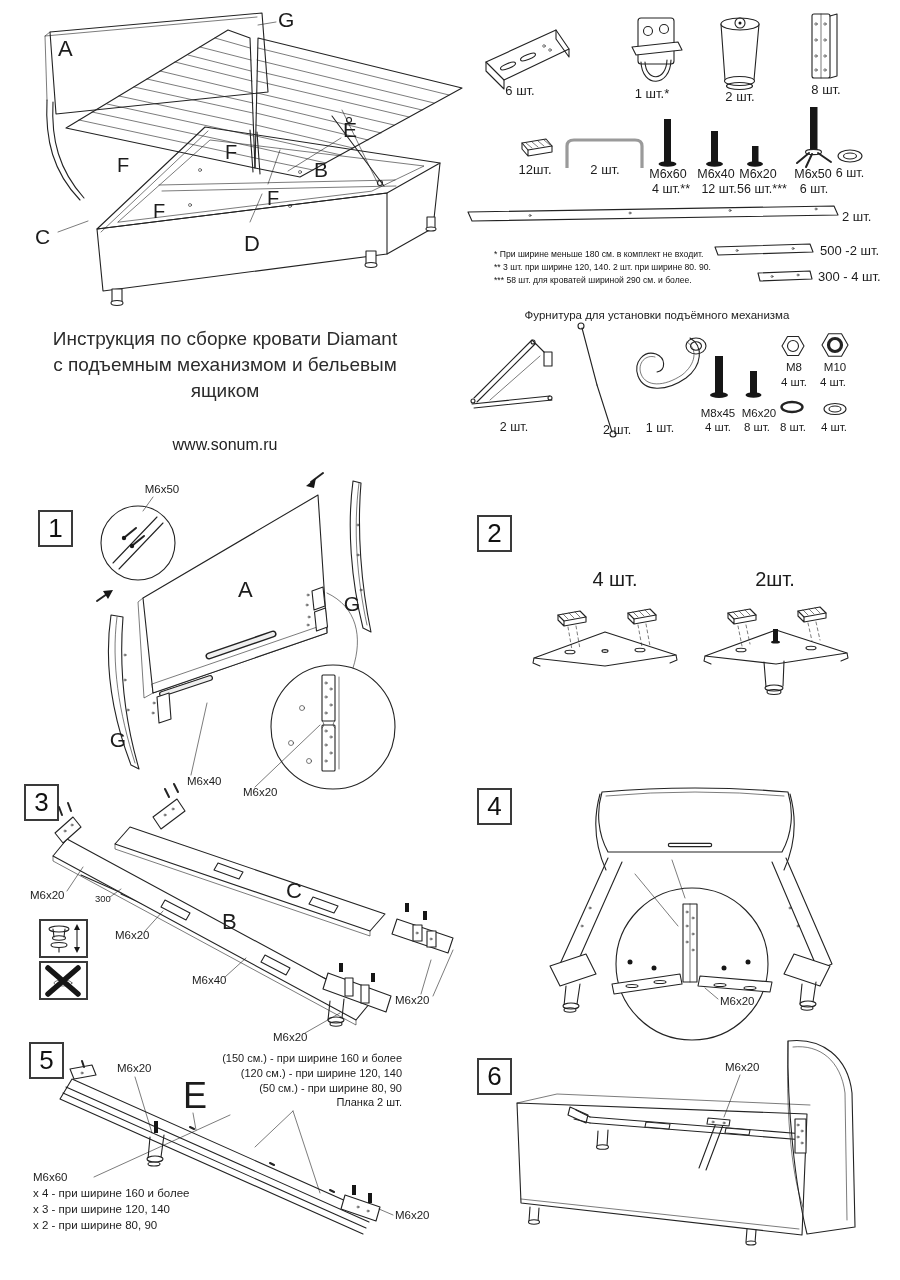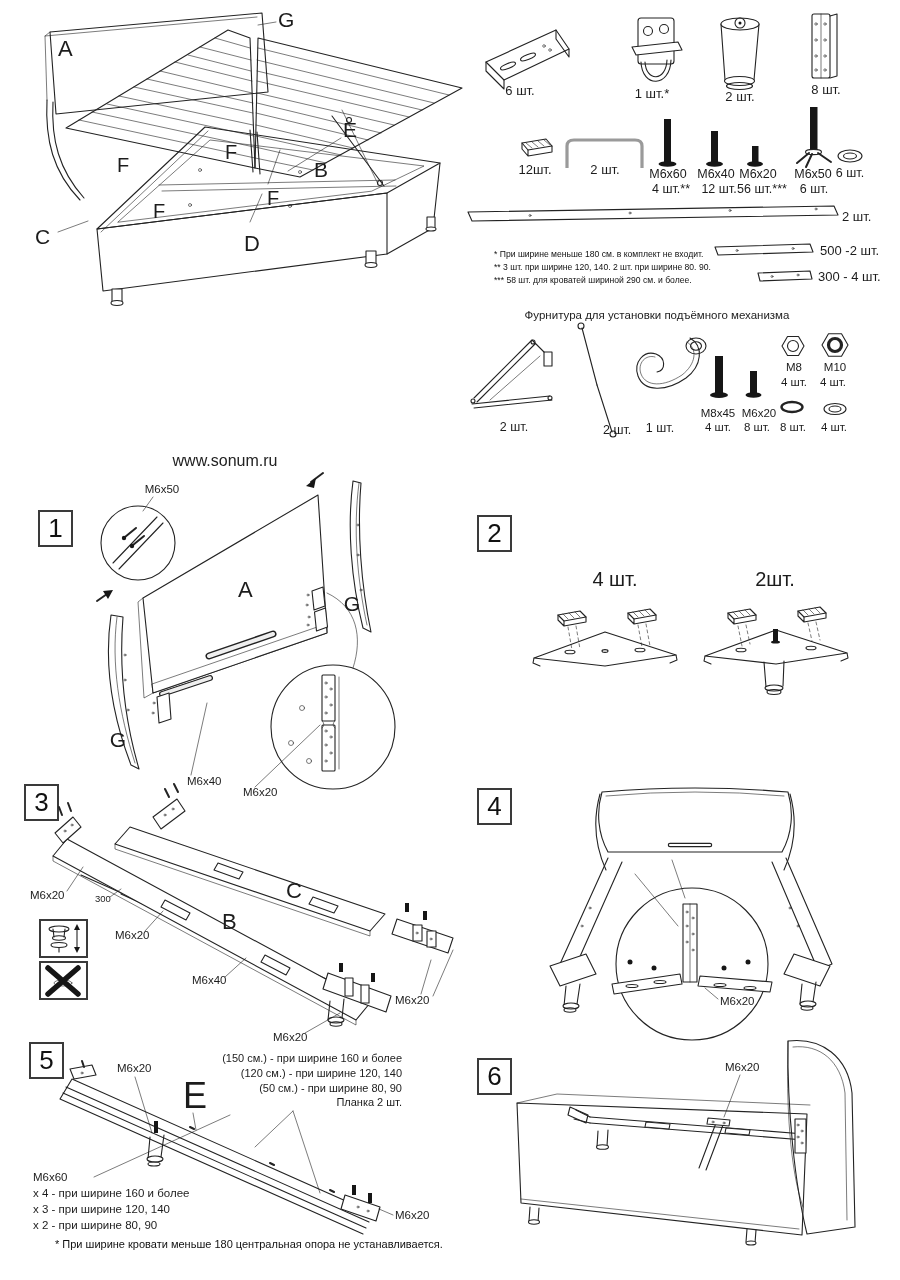--- a/index.html
+++ b/index.html
@@ -12,21 +12,21 @@
   .w{fill:#ffffff;stroke:#232323;stroke-width:1.1;stroke-linejoin:round}
   .k{fill:#161616;stroke:none}
   .gy{fill:#c7c7c7;stroke:#232323;stroke-width:.8}
   .thin{stroke-width:.6}
   .fat{stroke-width:2}
   .stepbox{position:absolute;width:31px;height:33px;border:2px solid #3a3a3a;
            display:flex;align-items:center;justify-content:center;
            font-size:26px;color:#111;background:#fff}
   .title{position:absolute;left:18px;top:326px;width:414px;text-align:center;
          font-size:19px;line-height:26px;color:#2c2c2c}
-  .site{position:absolute;left:18px;top:452px;width:414px;text-align:center;font-size:16px;color:#222}
+  .site{position:absolute;left:18px;top:436px;width:414px;text-align:center;font-size:16px;color:#222}
   .notes{position:absolute;left:494px;top:248px;width:260px;font-size:8.6px;line-height:13px;color:#111}
   .footnote{position:absolute;left:55px;top:1238px;width:440px;font-size:11px;color:#111}
 </style>
 </head>
 <body>
 
 <div class="page">
 
   <svg class="abs" style="left:0;top:0" width="470" height="320" viewBox="0 0 470 320">
     <g>
@@ -245,20 +245,24 @@
       <ellipse cx="332" cy="107" rx="10.5" ry="5" fill="none" stroke="#232323" stroke-width="2.4"></ellipse>
     </g>
     <g>
       <ellipse class="s" cx="375" cy="109" rx="11" ry="5.5"></ellipse>
         <ellipse class="s" cx="375" cy="109" rx="6" ry="3"></ellipse>
     </g>
     <text x="333" y="131" font-size="11.5" text-anchor="middle">8 шт.</text>
     <text x="374" y="131" font-size="11.5" text-anchor="middle">4 шт.</text>
   </svg>
 
+  <div class="title">
+    <div>Инструкция по сборке кровати Diamant</div>
+    <div>с подъемным механизмом и бельевым ящиком</div>
+  </div>
   <div class="site">www.sonum.ru</div>
 
   <div class="stepbox" style="left:38px;top:510px">1</div>
   <div class="stepbox" style="left:477px;top:515px">2</div>
   <div class="stepbox" style="left:24px;top:784px">3</div>
   <div class="stepbox" style="left:477px;top:788px">4</div>
   <div class="stepbox" style="left:29px;top:1042px">5</div>
   <div class="stepbox" style="left:477px;top:1058px">6</div>
 
   <svg class="abs" style="left:95px;top:465px" width="365" height="370" viewBox="0 0 365 370">
@@ -591,15 +595,14 @@
         <path class="s" d="M30,172 L29,186 M39,173 L38,187"></path>
         <ellipse class="w" cx="34" cy="187" rx="5.5" ry="2.2"></ellipse>
         <path class="s" d="M247,194 L246,207 M256,195 L255,208"></path>
         <ellipse class="w" cx="251" cy="208" rx="5" ry="2"></ellipse>
       </g>
     </g>
     <path class="s thin" d="M240,40 L224,82"></path>
     <text x="225" y="36" font-size="11.5">M6x20</text>
   </svg>
 
-  <div class="footnote">* При ширине кровати меньше 180 центральная опора не устанавливается.</div>
 
 </div>
 
 </body></html>

